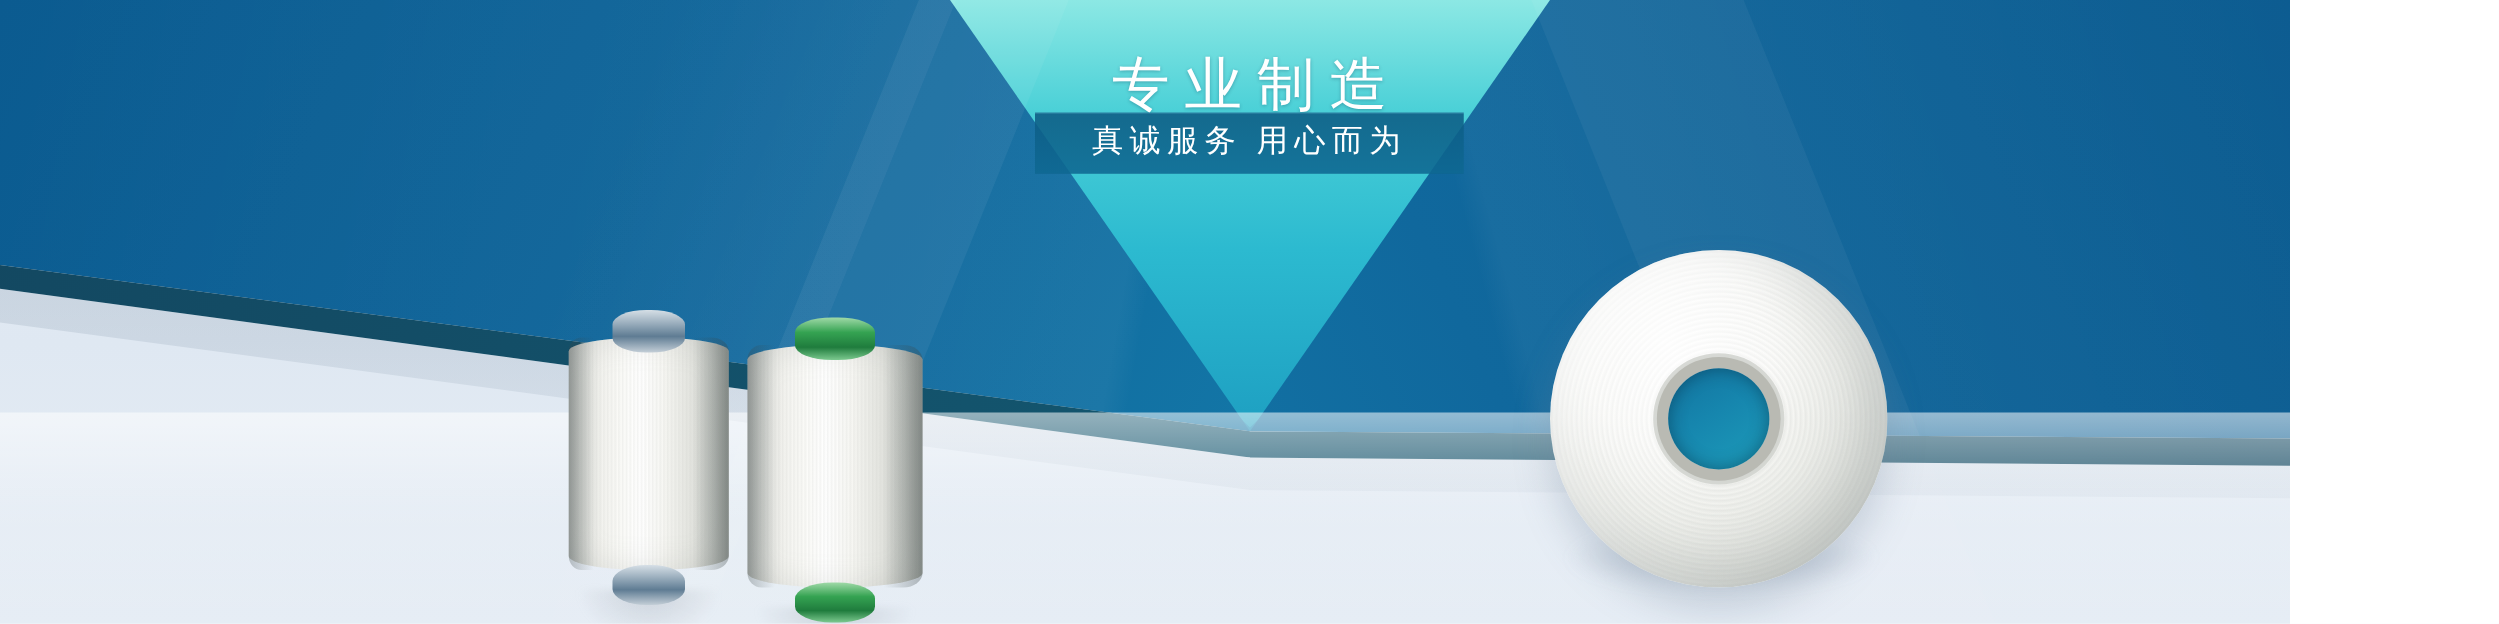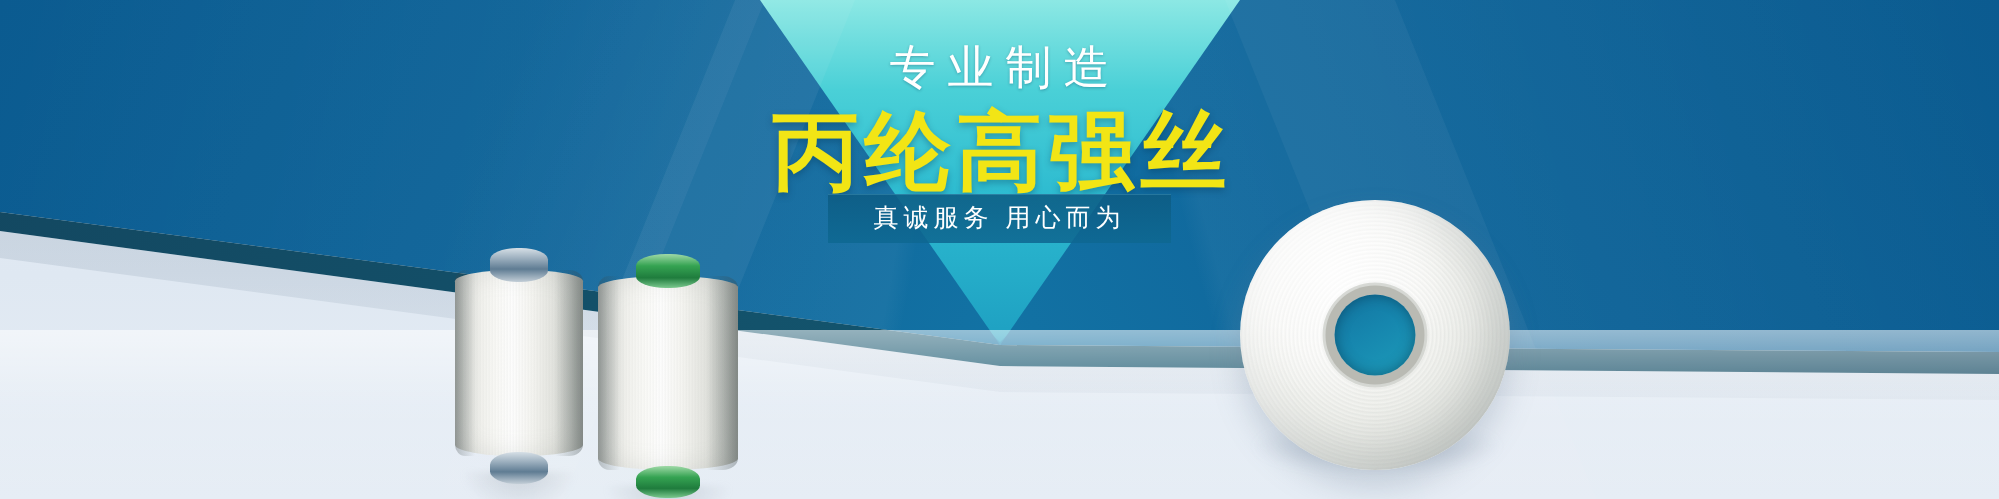--- a/index.html
+++ b/index.html
@@ -2,25 +2,26 @@
 <html><head>
 <meta charset="utf-8">
 <style>
   html, body {
     margin: 0;
     padding: 0;
     background: #ffffff;
   }
   #banner {
     position: relative;
-    width: 1999px;
+    width: 1788px;
     height: 499px;
     overflow: hidden;
     font-family: "Liberation Sans", "DejaVu Sans", sans-serif;
     background: #e3ecf4;
+    padding-left: 44px;
   }
 
   
   .layer { position: absolute; top: 0; left: 0; width: 100%; height: 100%; }
 
   .bg-base {
     background: linear-gradient(180deg, #e8eff6 0%, #dfe8f2 55%, #e6edf5 100%);
   }
 
   
@@ -249,21 +250,20 @@
   <div class="diag-band-1"></div>
   <div class="diag-band-2"></div>
   <div class="diag-band-3"></div>
   <div class="layer edge-shadow"></div>
   <div class="layer edge-left"></div>
   <div class="layer edge-right"></div>
   <div class="layer floor-sheen"></div>
 
   <div class="text-block">
     <div class="headline-sub">专业制造</div>
-    <div class="headline-main">丙纶高强丝</div>
     <div>
       <span class="tagline-bar">真诚服务  用心而为</span>
     </div>
   </div>
 
   <div class="cone product" style="left:455px; top:248px; width:128px; height:230px;">
     <div class="reflection"></div>
     <div class="body"></div>
     <div class="fiber"></div>
     <div class="shade-l"></div>

